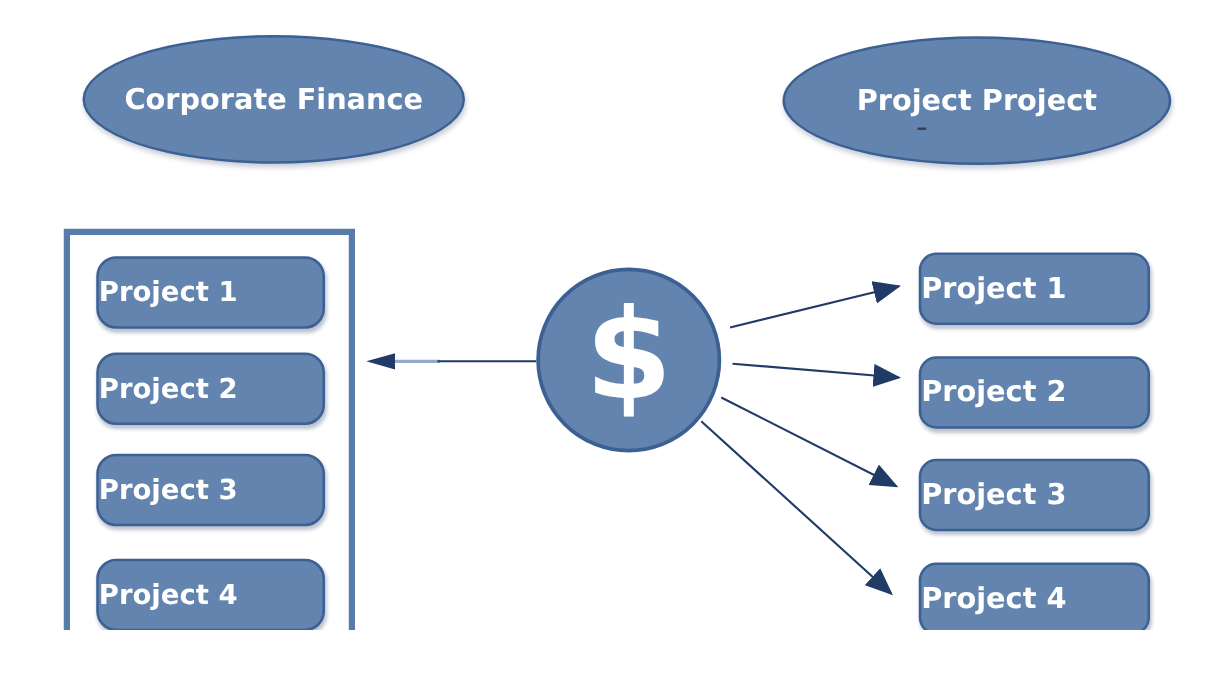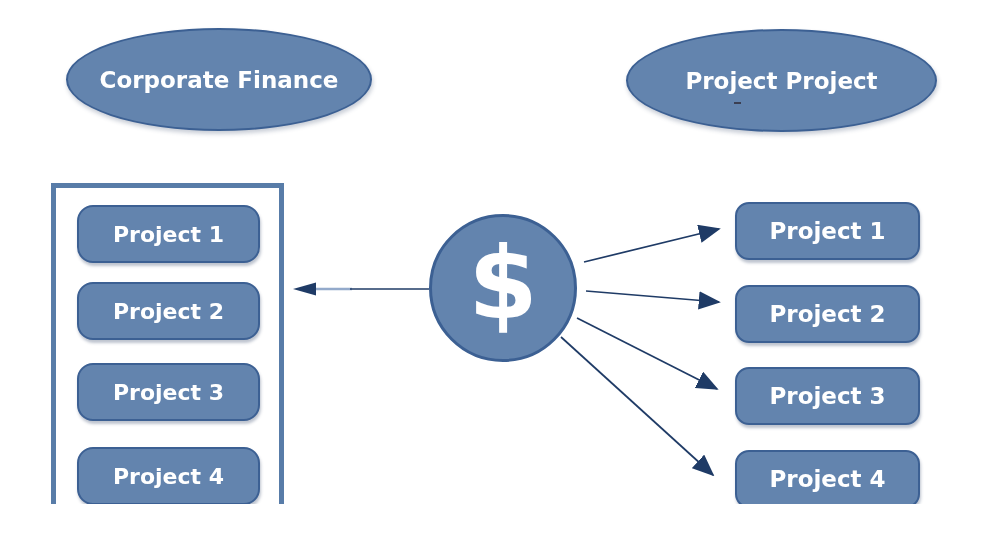--- a/index.html
+++ b/index.html
@@ -54,21 +54,20 @@
     border: 5px solid var(--container-border);
     background: var(--background);
   }
 
   .project-box {
     position: absolute;
     background: var(--shape-fill);
     border: 2px solid var(--shape-border);
     display: flex;
     align-items: center;
-    justify-content: center;
     color: var(--label-text);
     font-weight: bold;
     font-size: 22px;
     box-shadow: 1px 3px 3px rgba(40, 60, 95, 0.3);
   }
   .left-box  { left: 77px;  width: 183px; height: 58px; border-radius: 16px; }
   .lb-0 { top: 205px; } .lb-1 { top: 282px; } .lb-2 { top: 363px; } .lb-3 { top: 447px; }
 
   .right-box { left: 735px; width: 185px; height: 58px; border-radius: 14px; font-size: 23px; }
   .rb-0 { top: 202px; } .rb-1 { top: 285px; } .rb-2 { top: 367px; } .rb-3 { top: 450px; }

